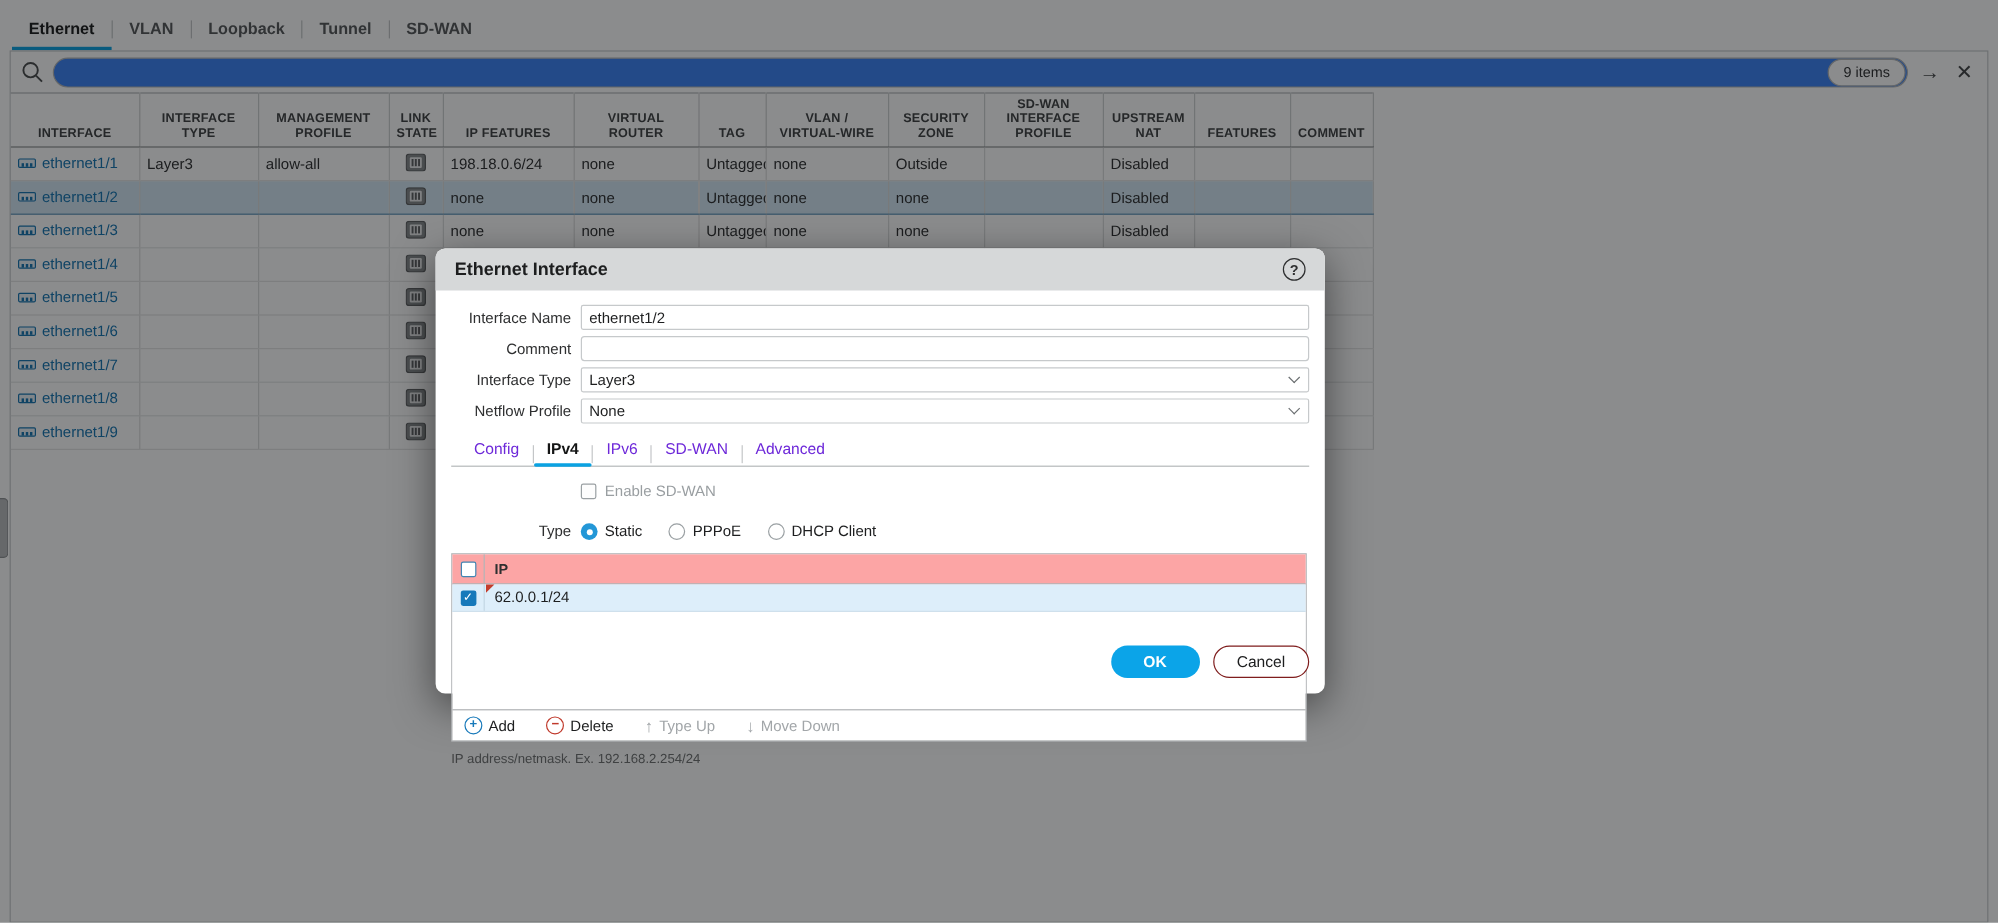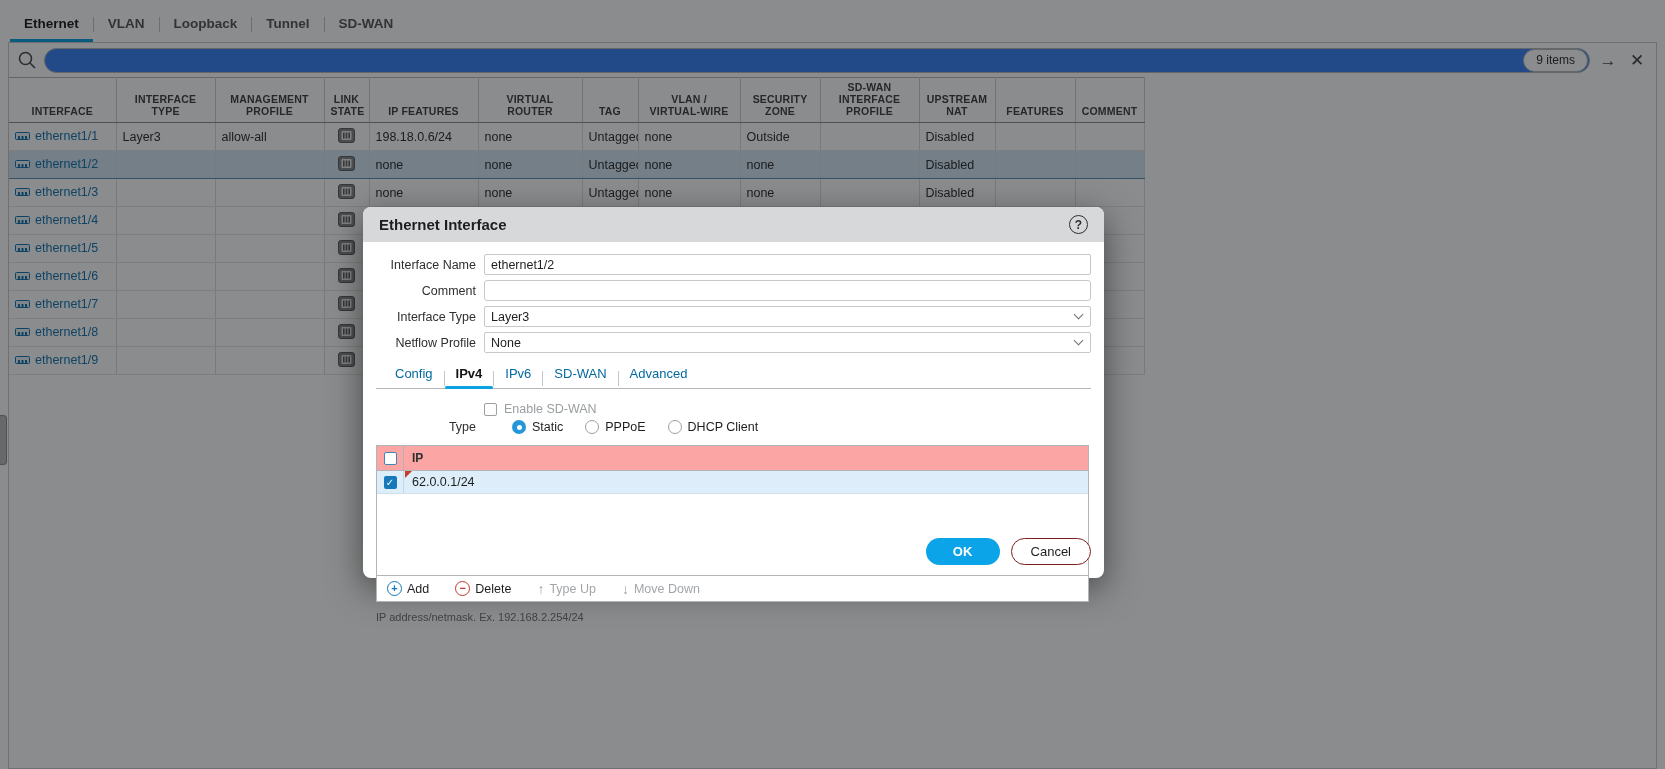--- a/index.html
+++ b/index.html
@@ -50,29 +50,29 @@
 
   .frow { display:flex; align-items:center; margin-bottom:5px; }
   .flabel { flex:none; width:100px; text-align:right; margin-right:8px; font-size:12.5px; color:#2e2f30; }
   .fctrl { flex:1; position:relative; }
   .tin { width:100%; height:21px; border:1px solid #c6c9cb; border-radius:2px; font:12.5px "Liberation Sans",sans-serif; padding:0 6px; color:#1d1e1f; }
   .tin.rnd { border-radius:3px; }
   .sel-box { height:21px; border:1px solid #c6c9cb; border-radius:2px; display:flex; align-items:center; justify-content:space-between; padding:0 8px 0 6px; font-size:12.5px; color:#1d1e1f; cursor:pointer; }
   .chev { width:7px; height:7px; border-right:1.4px solid #6b6f71; border-bottom:1.4px solid #6b6f71; transform:rotate(45deg); margin-top:-4px; }
 
   .dtabs { display:flex; align-items:center; margin:9px 0 0 8px; }
-  .dtab { font-size:13px; color:#0369a1; padding:4px 11px 7px; position:relative; cursor:pointer; }
+  .dtab { font-size:13px; color:#6d28d9; padding:4px 11px 7px; position:relative; cursor:pointer; }
   .dtab.active { color:#141515; font-weight:bold; }
   .dtab.active::after { content:""; position:absolute; left:0; right:0; bottom:-1px; height:3px; background:#0aa2e2; border-radius:2px; }
   .dtabs-rule { height:1px; background:#b5b8ba; }
 
   .sdwan-row { margin:13px 0 0 108px; display:flex; align-items:center; gap:7px; }
   .cb-dis { width:13px; height:13px; border:1px solid #9aa0a3; border-radius:2px; background:#fdfdfd; }
   .sdwan-lbl { font-size:12.5px; color:#999ea1; }
-  .type-row { display:flex; align-items:center; margin-top:4px;gap:28px; }
+  .type-row { display:flex; align-items:center; margin-top:20px; }
   .radio-opt { display:flex; align-items:flex-start; gap:6px; margin-right:22px; font-size:12.5px; color:#1d1e1f; cursor:pointer; }
   .radio { width:14px; height:14px; border-radius:50%; border:1px solid #9aa0a3; background:#fff; position:relative; }
   .radio.on { border:none; background:#2397d7; }
   .radio.on::after { content:""; position:absolute; width:5px; height:5px; border-radius:50%; background:#fff; left:4.5px; top:4.5px; }
 
   .ip-table { width:713px; border:1px solid #b2b5b7; margin-top:11px; }
   .ipt-head { height:25px; background:#fca5a5; border-bottom:1px solid #b2b5b7; display:flex; align-items:stretch; }
   .ipt-cbcol { flex:none; width:27px; display:flex; align-items:center; justify-content:center; border-right:1px solid #b2b5b7; }
   .cb-blue { width:13px; height:13px; border:1.5px solid #4186b4; border-radius:2px; background:#fff; }
   .ipt-head .col-label { align-self:center; padding-left:8px; font-size:12px; font-weight:bold; color:#2e2f30; }

